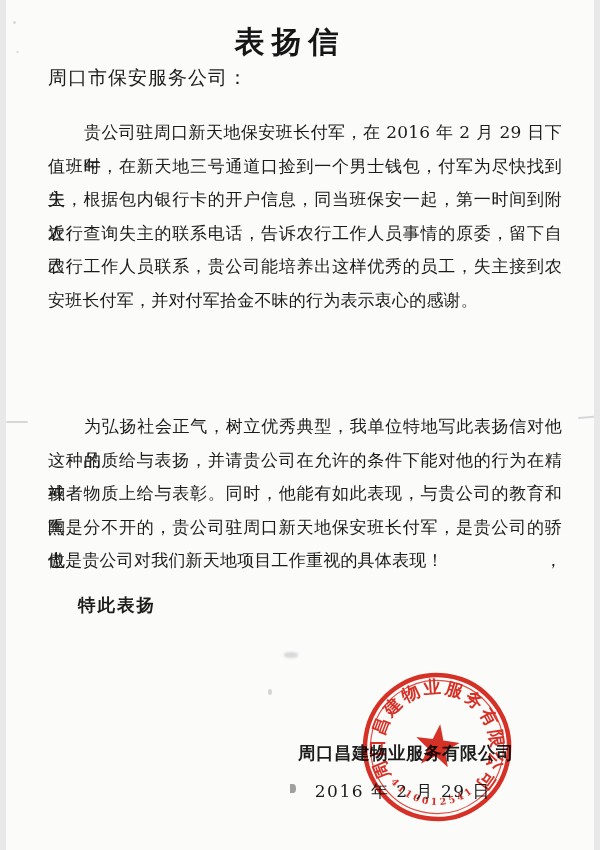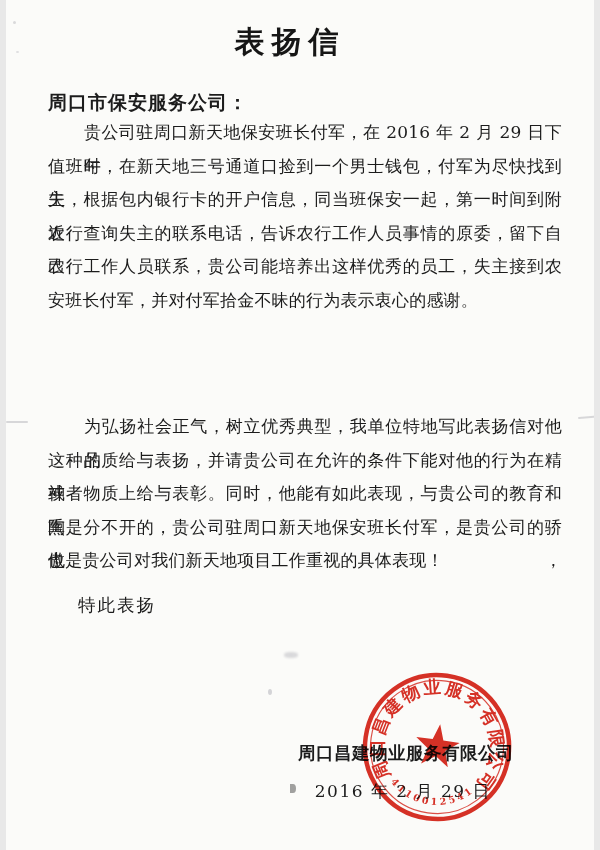--- a/index.html
+++ b/index.html
@@ -21,24 +21,24 @@
     margin: 0;
     text-align: center;
     font-size: 30px;
     font-weight: 700;
     letter-spacing: 7px;
     transform: translateX(-10px);
     color: #161616;
   }
   .salutation {
     position: absolute;
-    top: 90px;
+    top: 65px;
     left: 42px;
     font-size: 19px;
-    font-weight: 700;
+    font-weight: 400;
     letter-spacing: 1px;
   }
   .para {
     position: absolute;
     left: 42px;
     width: 514px;
   }
   .para-1 { top: 116px; }
   .para-2 { top: 410px; }
   .line {
@@ -49,21 +49,21 @@
     text-align-last: justify;
     letter-spacing: 0.2px;
   }
   .line.last { text-align-last: left; }
   .indent { padding-left: 36px; }
   .closing {
     position: absolute;
     top: 593px;
     left: 72px;
     font-size: 17.5px;
-    font-weight: 400;
+    font-weight: 700;
     letter-spacing: 2px;
   }
   .sig-company {
     position: absolute;
     top: 741px;
     right: 80px;
     font-size: 17.5px;
     font-weight: 600;
     letter-spacing: 0.5px;
   }

